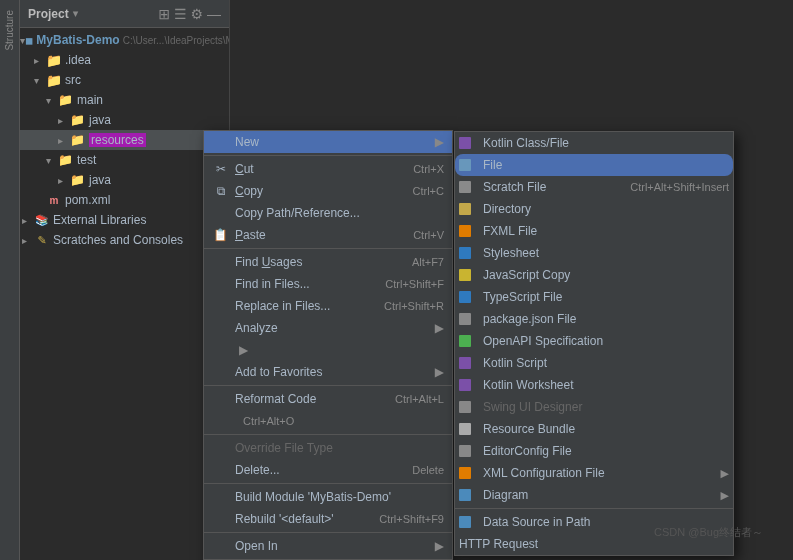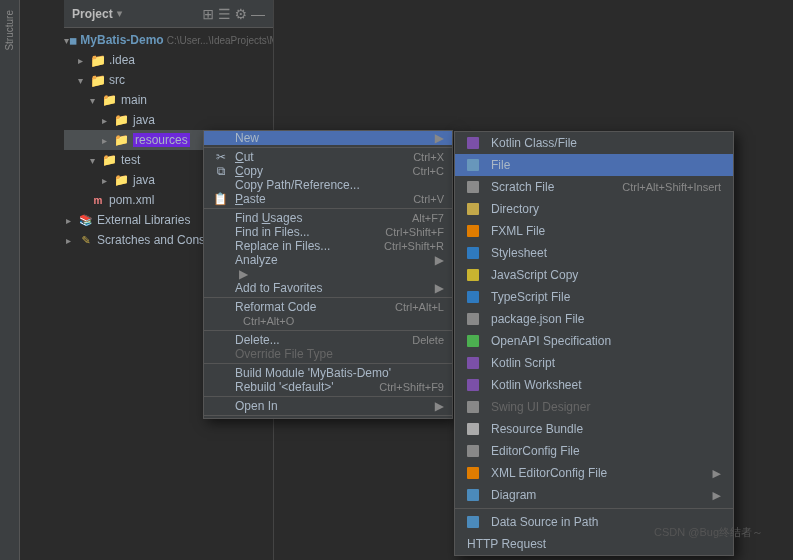--- a/index.html
+++ b/index.html
@@ -13,21 +13,20 @@
       color: #a9b7c6;
       position: relative;
     }
 
     
     .ide-container {
       display: flex;
       width: 793px;
       height: 560px;
       position: relative;
-      gap: 44px;
     }
 
     
     .left-gutter {
       width: 20px;
       background: #3c3f41;
       display: flex;
       flex-direction: column;
       align-items: center;
       border-right: 1px solid #555;
@@ -106,21 +105,21 @@
       margin-right: 3px;
       display: inline-flex;
       align-items: center;
       justify-content: center;
     }
     .tree-label {
       color: #a9b7c6;
       font-size: 12px;
     }
     .tree-label.highlighted { color: #6897bb; font-weight: bold; }
-    .tree-label.resources { color: #a9b7c6; background: #6d28d9; padding: 0 2px; }
+    .tree-label.resources { color: #a9b7c6; background: #a21caf; padding: 0 2px; }
 
     
     .icon-folder { color: #c3a84a; font-size: 13px; }
 
     
     .context-menu {
       position: absolute;
       left: 203px;
       top: 130px;
       width: 250px;
@@ -128,21 +127,21 @@
       border: 1px solid #555;
       box-shadow: 4px 4px 12px rgba(0,0,0,0.6);
       z-index: 100;
     }
 
     .ctx-item {
       display: flex;
       align-items: center;
       padding: 3px 8px;
       cursor: pointer;
-      height: 14px;
+      height: 22px;
       position: relative;
     }
     .ctx-item.highlighted { background: #4b6eaf; }
     .ctx-item.disabled { color: #666; cursor: default; }
 
     .ctx-icon {
       width: 18px;
       margin-right: 5px;
       font-size: 12px;
       text-align: center;
@@ -178,23 +177,24 @@
       width: 280px;
       background: #3c3f41;
       border: 1px solid #555;
       box-shadow: 4px 4px 12px rgba(0,0,0,0.6);
       z-index: 101;
     }
 
     .sub-item {
       display: flex;
       align-items: center;
-      padding: 3px 12px;
+      padding: 3px 4px;
       cursor: pointer;
       height: 22px;
+      border-radius: 8px;
     }
     .sub-item.highlighted { background: #4b6eaf; }
     .sub-item.disabled { color: #666; cursor: default; }
 
     .sub-icon {
       width: 18px;
       margin-right: 6px;
       font-size: 12px;
       display: inline-flex;
       align-items: center;
@@ -420,29 +420,29 @@
     <div class="ctx-item">
       <span class="ctx-icon"></span>
       <span class="ctx-label">Reformat Code</span>
       <span class="ctx-shortcut">Ctrl+Alt+L</span>
     </div>
     <div class="ctx-item">
       <span class="ctx-icon"></span>
       <span class="ctx-shortcut">Ctrl+Alt+O</span>
     </div>
     <hr class="ctx-divider">
+    <div class="ctx-item disabled">
+      <span class="ctx-icon"></span>
+      <span class="ctx-label">Override File Type</span>
+    </div>
     <div class="ctx-item">
       <span class="ctx-icon"></span>
       <span class="ctx-label">Delete...</span>
       <span class="ctx-shortcut">Delete</span>
     </div>
-    <div class="ctx-item disabled">
-      <span class="ctx-icon"></span>
-      <span class="ctx-label">Override File Type</span>
-    </div>
     <hr class="ctx-divider">
     <div class="ctx-item">
       <span class="ctx-icon"></span>
       <span class="ctx-label">Build Module 'MyBatis-Demo'</span>
     </div>
     <div class="ctx-item">
       <span class="ctx-icon"></span>
       <span class="ctx-label">Rebuild '&lt;default&gt;'</span>
       <span class="ctx-shortcut">Ctrl+Shift+F9</span>
     </div>
@@ -543,21 +543,21 @@
       <div class="sub-item">
         <span class="sub-icon">
             <span class="sq sq-editor"></span>
           </span>
         <span class="sub-label">EditorConfig File</span>
       </div>
       <div class="sub-item">
         <span class="sub-icon">
             <span class="sq sq-xml"></span>
           </span>
-        <span class="sub-label">XML EditorConfig File</span>
+        <span class="sub-label">XML Configuration File</span>
         <span class="sub-arrow">▶</span>
       </div>
       <div class="sub-item">
         <span class="sub-icon">
             <span class="sq sq-diagram"></span>
           </span>
         <span class="sub-label">Diagram</span>
         <span class="sub-arrow">▶</span>
       </div>
       <hr class="ctx-divider">

